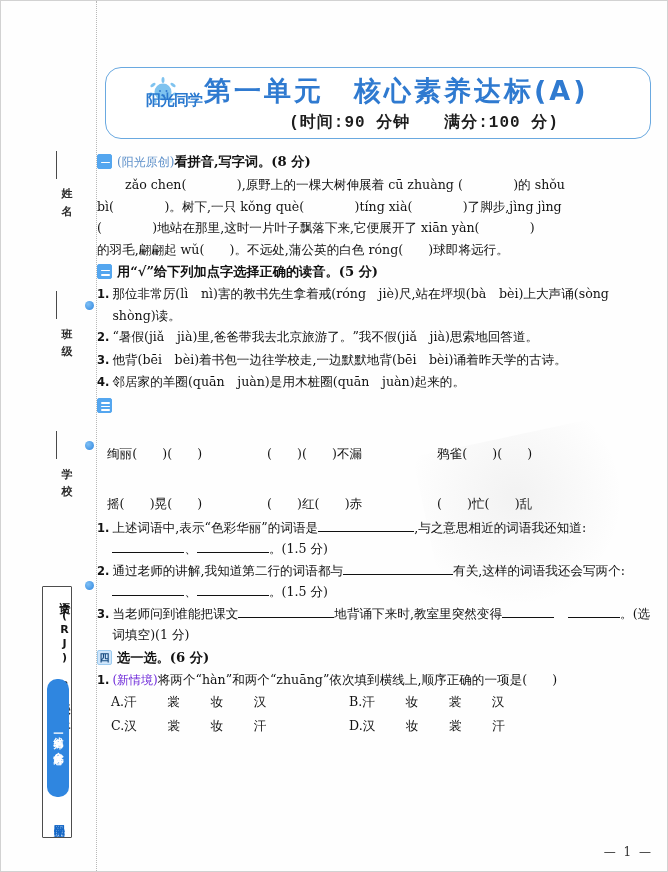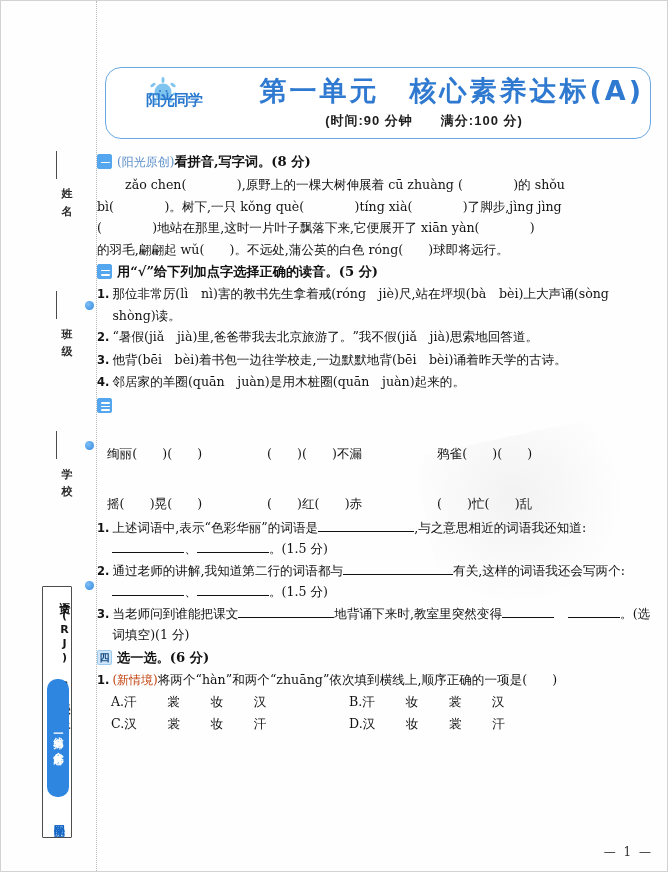--- a/index.html
+++ b/index.html
@@ -99,31 +99,31 @@
   }
   .banner-logo .logotext {
     position: absolute; left: 0; top: 17px; width: 86px;
     text-align: right;
     font-size: 15px; font-weight: 700; color: #2a79cf;
     font-family: "DejaVu Sans", "Liberation Sans", sans-serif;
     letter-spacing: -1px;
   }
   .banner-title {
     position: absolute; left: 98px; top: 5px; width: 440px;
-    text-align: right;
+    text-align: left;
     font-size: 27px; font-weight: 700; color: #2f7ad0;
     font-family: "DejaVu Sans", "Liberation Sans", sans-serif;
     letter-spacing: 3px;
     white-space: nowrap;
   }
   .banner-sub {
     position: absolute; left: 98px; top: 44px; width: 440px;
     text-align: center;
-    font-size: 13px; color: #1d1d1d;
-    font-family: Liberation Sans, sans-serif;
+    font-size: 16px; color: #1d1d1d;
+    font-family: Liberation Mono, monospace;
     font-weight: 600;
     letter-spacing: 1px;
   }
 
   
   .content {
     position: absolute; left: 96px; top: 150px; right: 12px; bottom: 44px;
     font-family: "DejaVu Serif", "Liberation Serif", serif;
     font-size: 12.6px;
     line-height: 21.5px;
@@ -154,21 +154,21 @@
     position: absolute; left: 3px; height: 1.6px; background: #fff; border-radius: 1px;
   }
   .marker.bars.m1 i { top: 6.5px; width: 9px; }
   .marker.bars.m2 i:nth-child(1) { top: 4.5px; width: 9px; }
   .marker.bars.m2 i:nth-child(2) { top: 9px;  width: 9px; }
   .marker.bars.m3 i:nth-child(1) { top: 3.5px; width: 9px; }
   .marker.bars.m3 i:nth-child(2) { top: 7px;   width: 9px; }
   .marker.bars.m3 i:nth-child(3) { top: 10.5px;width: 9px; }
 
   .tag-orange { color: #5c8fc9; font-weight: 400; font-size: 12px; }
-  .tag-blue   { color: #c2410c; font-weight: 400; font-size: 12px; }
+  .tag-blue   { color: #6d28d9; font-weight: 400; font-size: 12px; }
 
   .para { margin: 0; text-align: justify; }
   .indent { text-indent: 28px; }
   .qrow { display: flex; gap: 3px; align-items: flex-start; }
   .qnum { flex: 0 0 auto; font-weight: 700; font-family: "DejaVu Sans", "Liberation Sans", sans-serif; font-size: 11.5px; padding-top: 1px;}
   .qbody { flex: 1 1 auto; }
   .blank { display: inline-block; border-bottom: 1px solid #111; vertical-align: baseline; }
   .b-s { width: 52px; }
   .b-m { width: 72px; }
   .b-l { width: 96px; }
@@ -180,21 +180,21 @@
   .idiom-row > span { display: inline-block; margin-top: 29px; }
   .col-a { width: 160px; }
   .col-b { width: 170px; }
   .col-c { width: auto; }
 
   
   .choices { display: flex; margin-left: 14px; }
   .choices > span { display: inline-block; }
   .ch-left { width: 238px; }
   .ch-letter { font-family: "DejaVu Serif","Liberation Serif",serif; }
-  .ch-chars { letter-spacing: 9px; }
+  .ch-chars { letter-spacing: 9px; font-family: Liberation Mono, monospace; }
 
   .footer {
     position: absolute; right: 14px; bottom: 12px;
     font-size: 12px; color: #333;
     font-family: "DejaVu Serif", "Liberation Serif", serif;
     letter-spacing: 2px;
   }
 
   .watermark {
     position: absolute; left: 430px; top: 430px;

